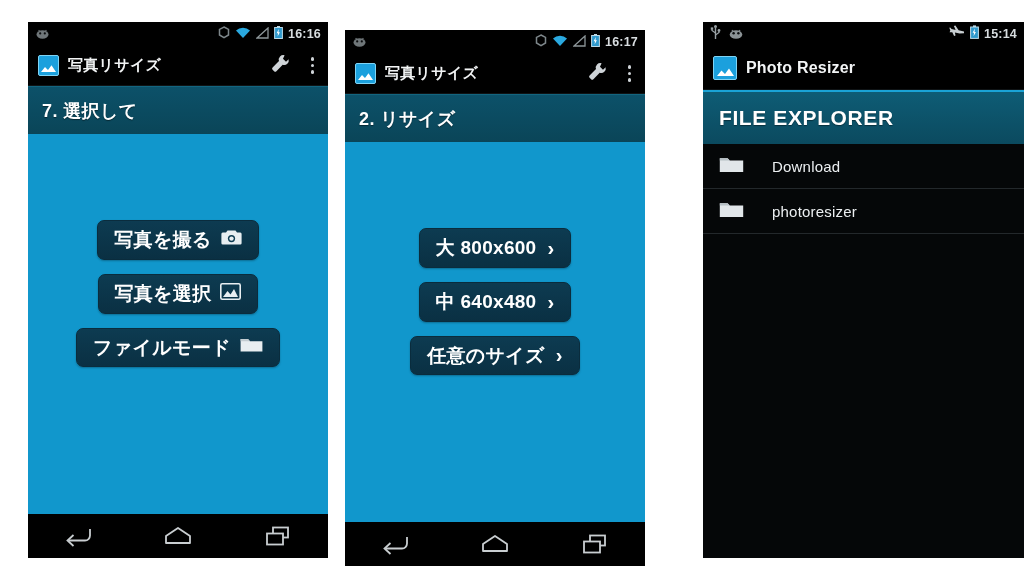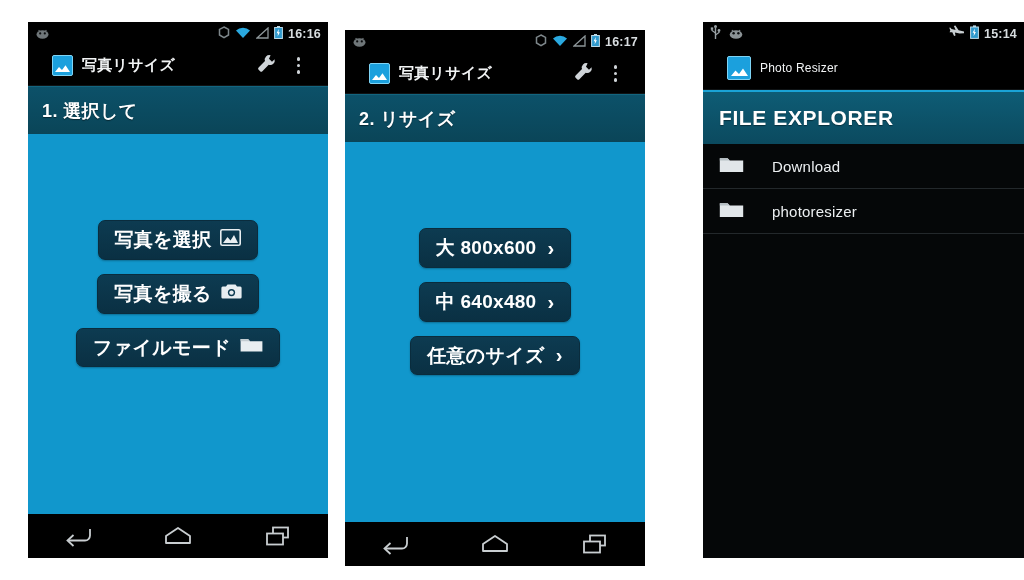--- a/index.html
+++ b/index.html
@@ -50,21 +50,21 @@
     line-height: 1;
   }
   .sb-ico { display: block; }
 
   
   .actionbar {
     height: 40px;
     background: #000000;
     display: flex;
     align-items: center;
-    padding: 0 24px;
+    padding: 0 10px;
     flex: 0 0 auto;
     border-bottom: 1px solid #0f1315;
   }
   .app-icon {
     width: 21px; height: 21px;
     background: #1ba0dd;
     border: 1px solid #7fd4f5;
     border-radius: 2px;
     display: flex; align-items: flex-end; justify-content: center;
     flex: 0 0 auto;
@@ -75,21 +75,21 @@
   .app-icon .mount {
     width: 15px; height: 9px; margin-bottom: 3px;
   }
   .app-title {
     color: #f2f4f5;
     font-size: 15px;
     font-weight: bold;
     letter-spacing: .3px;
     white-space: nowrap;
   }
-  .app-title.en { font-weight: normal; font-size: 12px; letter-spacing: .2px; text-align: center; }
+  .app-title.en { font-weight: bold; font-size: 16px; letter-spacing: .2px; text-align: center; }
   .ab-right { margin-left: auto; display: flex; align-items: center; gap: 16px; }
   .overflow-dots { display: flex; flex-direction: column; gap: 3px; padding: 2px 4px; }
   .overflow-dots i {
     display: block; width: 3.5px; height: 3.5px;
     background: #cfd4d8; border-radius: 50%;
   }
 
   
   .section-header {
     height: 48px;
@@ -262,41 +262,41 @@
         </span>
         <span class="overflow-dots">
           <i></i>
             <i></i>
             <i></i>
         </span>
       </div>
     </div>
 
     <div class="section-header">
-      <span class="txt">1. 選択して</span>
+      <span class="txt">7. 選択して</span>
     </div>
 
     <div class="body-cyan">
-      <button class="cta">
-        <span class="lbl">写真を選択</span>
-        <span>
-          <svg width="21" height="17" viewBox="0 0 21 17">
-            <rect x="0.8" y="0.8" width="19.4" height="15.4" rx="1.5" fill="none" stroke="#e8eef1" stroke-width="1.6"></rect>
-            <path d="M3 14 L7.5 8 L10.5 11.5 L14 6 L18 14 Z" fill="#e8eef1"></path>
-          </svg>
-        </span>
-      </button>
-
       <button class="cta">
         <span class="lbl">写真を撮る</span>
         <span>
           <svg width="21" height="17" viewBox="0 0 21 17">
             <path d="M6.5 1.5 L14.5 1.5 L16 3.5 L19.3 3.5 A1.5 1.5 0 0 1 20.6 5 L20.6 14.2 A1.5 1.5 0 0 1 19.3 15.6 L1.7 15.6 A1.5 1.5 0 0 1 0.4 14.2 L0.4 5 A1.5 1.5 0 0 1 1.7 3.5 L5 3.5 Z" fill="#e8eef1"></path>
             <circle cx="10.5" cy="9.6" r="3.6" fill="#0d3b51"></circle>
             <circle cx="10.5" cy="9.6" r="2.2" fill="#e8eef1"></circle>
+          </svg>
+        </span>
+      </button>
+
+      <button class="cta">
+        <span class="lbl">写真を選択</span>
+        <span>
+          <svg width="21" height="17" viewBox="0 0 21 17">
+            <rect x="0.8" y="0.8" width="19.4" height="15.4" rx="1.5" fill="none" stroke="#e8eef1" stroke-width="1.6"></rect>
+            <path d="M3 14 L7.5 8 L10.5 11.5 L14 6 L18 14 Z" fill="#e8eef1"></path>
           </svg>
         </span>
       </button>
 
       <button class="cta">
         <span class="lbl">ファイルモード</span>
         <span>
           <svg width="23" height="17" viewBox="0 0 23 17">
             <path d="M0.6 3 L8 3 L10 5.2 L22.4 5.2 L22.4 15.6 L0.6 15.6 Z" fill="#e8eef1"></path>
             <path d="M0.6 3 L8 3 L10 5.2 L0.6 5.2 Z" fill="#c3ccd1"></path>

